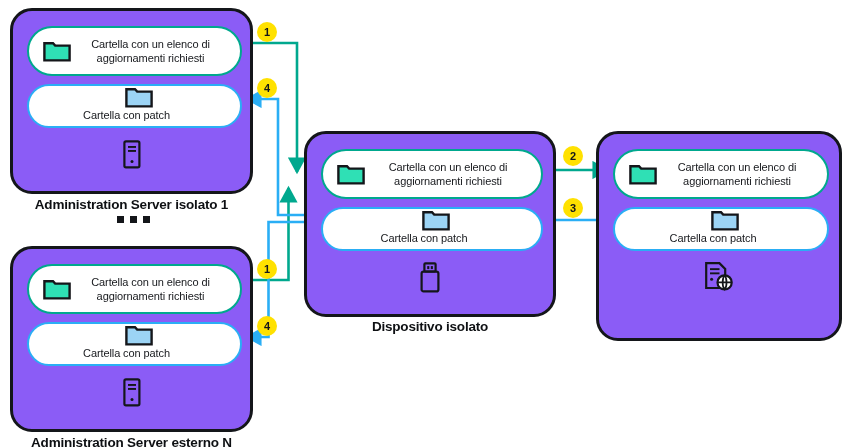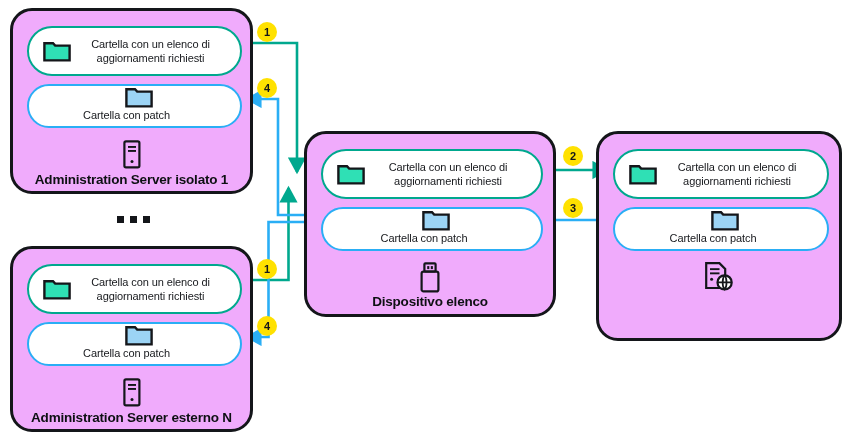--- a/index.html
+++ b/index.html
@@ -24,21 +24,21 @@
     position: absolute;
     left: 0; top: 0;
     width: 852px;
     height: 448px;
     overflow: visible;
   }
   .node-panel {
     position: absolute;
     border: 3px solid #14161a;
     border-radius: 22px;
-    background: #f0abfc;
+    background: #8b5cf6;
     box-sizing: border-box;
   }
   .pill {
     position: absolute;
     box-sizing: border-box;
     border-radius: 999px;
     background: #ffffff;
     display: flex;
     align-items: center;
   }
@@ -62,20 +62,21 @@
   }
   .node-caption {
     position: absolute;
     width: 100%;
     text-align: center;
     font-size: 13.5px;
     font-weight: bold;
     color: #0e1013;
     line-height: 17px;
     letter-spacing: -0.2px;
+    margin-top: 25px;
   }
   .device-icon {
     position: absolute;
     display: flex;
     align-items: center;
     justify-content: center;
   }
   .ellipsis {
     position: absolute;
     display: flex;
@@ -233,21 +234,21 @@
 
     <div class="device-icon" style="left:0; top:127px; width:100%; height:32px;">
       <svg width="22" height="31" viewBox="0 0 22 31" aria-hidden="true">
         <rect x="5.4" y="1.3" width="11.2" height="8.2" rx="1" fill="none" stroke="#14161a" stroke-width="2.2"></rect>
         <rect x="8.2" y="4.1" width="2.1" height="3" fill="#14161a"></rect>
         <rect x="11.8" y="4.1" width="2.1" height="3" fill="#14161a"></rect>
         <rect x="2.6" y="9.6" width="16.8" height="19.8" rx="2" fill="none" stroke="#14161a" stroke-width="2.2"></rect>
       </svg>
     </div>
 
-    <div class="node-caption" style="left:0; top:159px;">Dispositivo elenco</div>
+    <div class="node-caption" style="left:0; top:159px;">Dispositivo isolato</div>
   </div>
 
   <div class="node-panel" style="left:596px; top:131px; width:246px; height:210px;">
     <div class="pill green" style="left:14px; top:15px; width:216px; height:50px;">
       <span class="folder-slot">
         <svg width="28" height="22" viewBox="0 0 28 22" aria-hidden="true">
           <path d="M1.4 3.2 L10 3.2 L12.2 5.6 L26.6 5.6 L26.6 20.4 L1.4 20.4 Z" fill="#2fe0b5" stroke="#14161a" stroke-width="2.4" stroke-linejoin="miter"></path>
         </svg>
       </span>
       <span class="pill-text">

